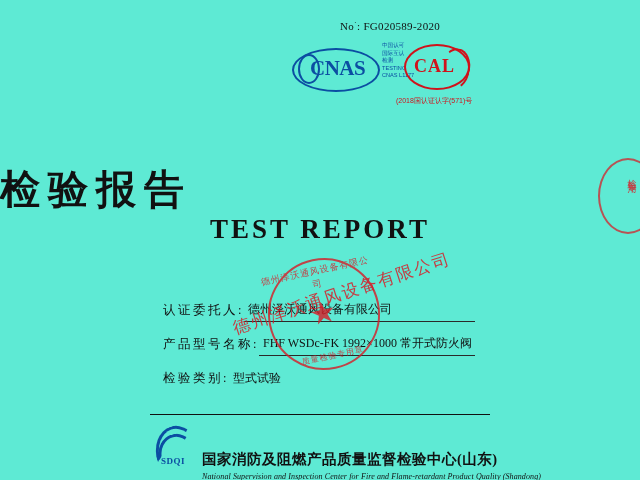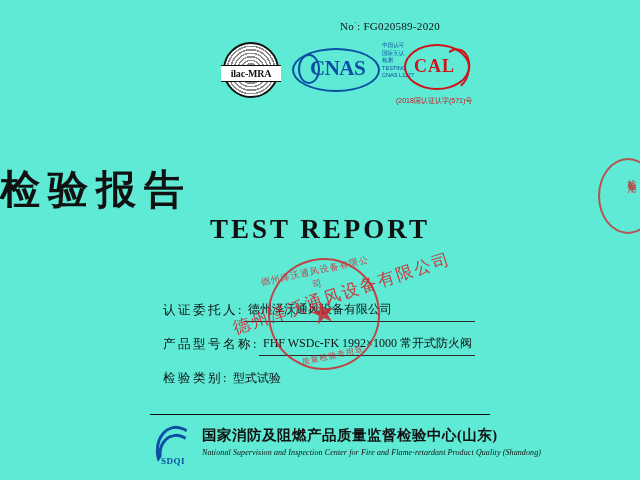--- a/index.html
+++ b/index.html
@@ -386,21 +386,21 @@
   .sdqi-label {
     position: absolute;
     bottom: 0; left: 0; right: 0;
     text-align: center;
     font-family: "Liberation Serif", serif;
     font-weight: bold;
     font-size: 9px;
     color: #0b4ea2;
     letter-spacing: 0.5px;
   }
-  .footer-texts { padding-top: 2px; }
+  .footer-texts { padding-top: 2px; margin-top: 24px; }
   .footer-cn {
     font-family: "Liberation Serif", serif;
     font-weight: bold;
     font-size: 14.5px;
     color: #111;
     letter-spacing: 0.5px;
     white-space: nowrap;
   }
   .footer-en {
     font-family: "Liberation Serif", serif;
@@ -418,25 +418,20 @@
 <div class="page">
 
   <div class="report-no">
     <span>No</span><span class="sup">·</span>:
     <span>FG020589-2020</span>
   </div>
 
   <div class="logo-strip">
 
 
-    <div class="logo logo-ilac">
-      <div class="ilac-circle">
-        <div class="ilac-band">ilac-MRA</div>
-      </div>
-    </div>
 
     <div class="logo logo-cnas">
       <div class="cnas-ellipse"></div>
       <div class="cnas-inner"></div>
       <div class="cnas-text">CNAS</div>
       <div class="cnas-side">中国认可<br>国际互认<br>检测<br>TESTING<br>CNAS L1177</div>
     </div>
 
     <div class="logo logo-cal">
       <div class="cal-oval"></div>

